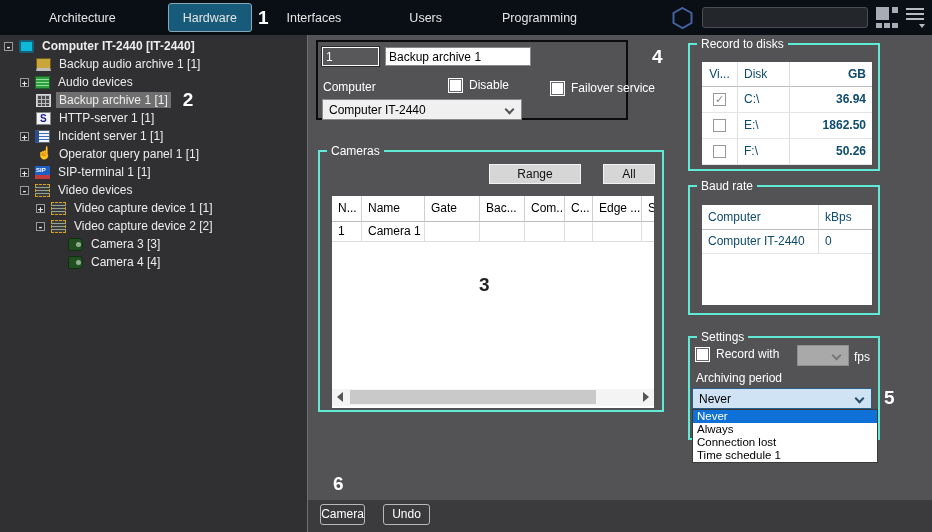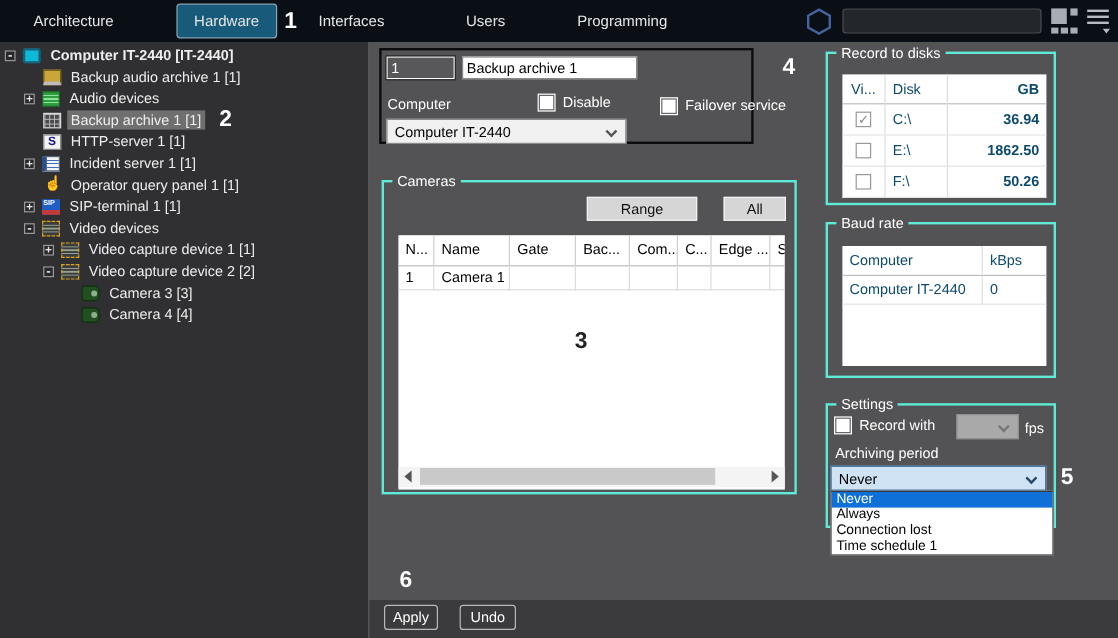--- a/index.html
+++ b/index.html
@@ -1,21 +1,21 @@
 <!DOCTYPE html>
 <html><head>
 <meta charset="utf-8">
 <style>
   * { box-sizing: border-box; margin: 0; padding: 0; }
   html,body { width: 932px; height: 532px; }
   body { font-family: "Liberation Sans", sans-serif; font-size: 12px; overflow: hidden; }
   #app { position: relative; width: 932px; height: 532px; background: #535355; }
 
   
-  .topbar { position: absolute; left:0; top:0; width:932px; height:35px; background:#0a0e15; display:flex; align-items:center; }
+  .topbar { position: absolute; left:0; top:0; width:932px; height:35px; background:#0a0e15; display:flex; align-items:center;padding-left:21px; }
   .tab { color:#e6e6e6; font-size:12.5px; padding:0 12px; cursor:default; }
   .tab.active { background:#175a79; border:1px solid #86a7b5; border-radius:3px; height:29px; display:flex; align-items:center; padding:0 14px; }
   .ann { color:#fff; font-weight:bold; font-size:19px; }
   .ann.dark { color:#222; }
   .topbar .ann { margin:0 6px; }
   .hexagon { position:absolute; left:671px; top:6px; }
   .search-box { position:absolute; left:702px; top:7px; width:166px; height:21px; background:#23262b; border:1px solid #4a4d52; border-radius:3px; color:#ddd; padding:0 6px; font-size:12px; outline:none; }
   .layouts-icon { position:absolute; left:875px; top:6px; }
   .menu-icon { position:absolute; left:906px; top:8px; width:20px; height:18px; }
   .menu-icon i { display:block; width:18px; height:2px; background:#b8bcc2; margin-bottom:3px; }
@@ -316,18 +316,18 @@
         <div class="opt">Connection lost</div>
         <div class="opt">Time schedule 1</div>
       </div>
     </div>
 
     <span class="ann" style="position:absolute; left:576px; top:352px">5</span>
 
     <span class="ann" style="position:absolute; left:25px; top:438px">6</span>
 
     <div class="footer">
-      <div class="fbtn" style="left:12px; width:45px">Apply</div>
+      <div class="fbtn" style="left:12px; width:45px">Camera</div>
       <div class="fbtn" style="left:75px; width:47px">Undo</div>
     </div>
 
   </div>
 </div>
 
 </body></html>

